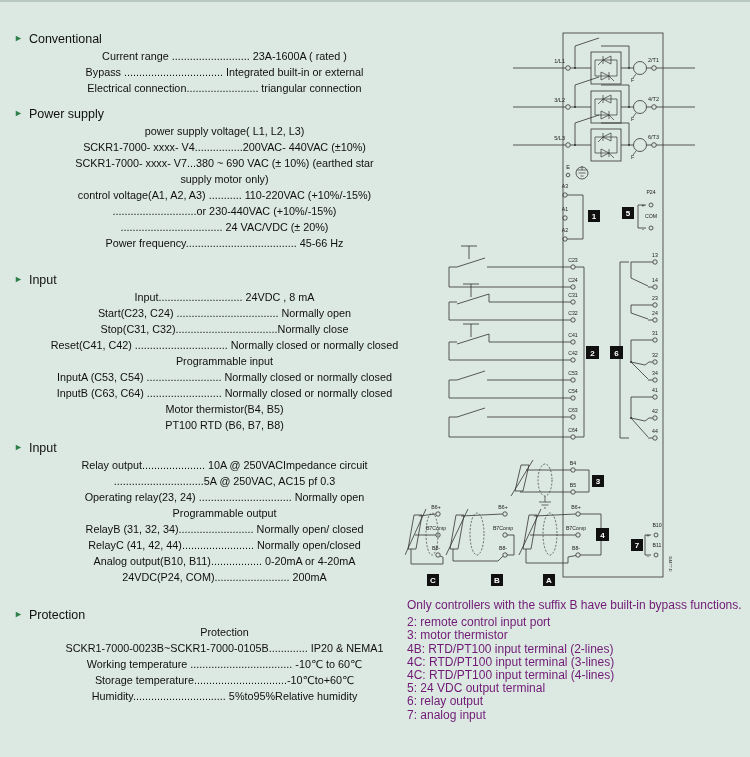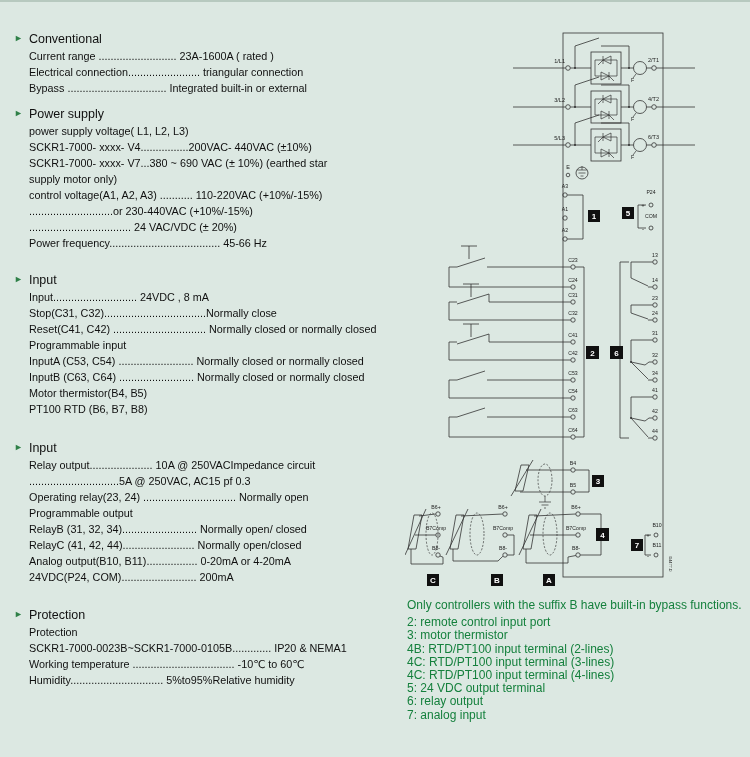--- a/index.html
+++ b/index.html
@@ -6,22 +6,22 @@
   body{
     width:750px;height:757px;position:relative;overflow:hidden;
     background:#dce8e2;
     font-family:"Liberation Sans","DejaVu Sans",sans-serif;
     color:#161616;
   }
   .topstrip{position:absolute;left:0;top:0;width:750px;height:2px;background:#b7c9bf;}
   .sec{position:absolute;left:14px;width:406px;}
   .hd{display:flex;align-items:center;gap:6px;height:18px;font-size:12.5px;color:#111;}
   .arr{color:#2f8048;font-size:9px;line-height:1;transform:translateY(-1px);}
-  .ln{margin-left:15px;font-size:10.8px;line-height:16px;white-space:nowrap;color:#101010;}
-  .notes{position:absolute;left:407px;top:599px;width:340px;font-size:12px;line-height:13.2px;color:#15803d;}
+  .ln{margin-left:15px;font-size:10.8px;line-height:16px;white-space:nowrap;color:#101010;text-align:center;}
+  .notes{position:absolute;left:407px;top:599px;width:340px;font-size:12px;line-height:13.2px;color:#701a75;}
   .notes .intro{margin-bottom:4px;}
   svg text{font-family:"Liberation Sans","DejaVu Sans",sans-serif;}
   .wire{stroke:#333;stroke-width:0.8;fill:none;}
   .thin{stroke:#333;stroke-width:0.7;fill:none;}
   .term{stroke:#333;stroke-width:0.8;fill:none;}
   .dot{fill:#333;stroke:none;}
   .tl{font-size:5.2px;fill:#1c1c1c;}
   .tp{font-size:5.5px;fill:#1c1c1c;}
   .pm{font-size:6px;fill:#1c1c1c;}
   .mkbox{fill:#101010;stroke:none;}
@@ -33,22 +33,22 @@
 <body>
 
 <div class="topstrip"></div>
 
 <div class="sec" style="top:30px">
   <div class="hd">
       <span class="arr">►</span>
       <span>Conventional</span>
     </div>
   <div class="ln">Current range  .......................... 23A-1600A ( rated )</div>
+  <div class="ln">Bypass ................................. Integrated built-in or external</div>
   <div class="ln">Electrical connection........................ triangular connection</div>
-  <div class="ln">Bypass ................................. Integrated built-in or external</div>
 </div>
 
 <div class="sec" style="top:105px">
   <div class="hd">
       <span class="arr">►</span>
       <span>Power supply</span>
     </div>
   <div class="ln">power supply voltage( L1, L2, L3)</div>
   <div class="ln">SCKR1-7000- xxxx- V4................200VAC- 440VAC (±10%)</div>
   <div class="ln">SCKR1-7000- xxxx- V7...380 ~ 690 VAC (± 10%) (earthed star</div>
@@ -58,20 +58,21 @@
   <div class="ln">.................................. 24 VAC/VDC (± 20%)</div>
   <div class="ln">Power frequency..................................... 45-66 Hz</div>
 </div>
 
 <div class="sec" style="top:271px">
   <div class="hd">
       <span class="arr">►</span>
       <span>Input</span>
     </div>
   <div class="ln">Input............................ 24VDC , 8 mA</div>
+  <div class="ln">Start(C23, C24)  .................................. Normally open</div>
   <div class="ln">Stop(C31, C32)..................................Normally close</div>
   <div class="ln">Reset(C41, C42)  ............................... Normally closed or normally closed</div>
   <div class="ln">Programmable input</div>
   <div class="ln">InputA (C53, C54)  ......................... Normally closed or normally closed</div>
   <div class="ln">InputB (C63, C64)  ......................... Normally closed or normally closed</div>
   <div class="ln">Motor thermistor(B4, B5)</div>
   <div class="ln">PT100 RTD (B6, B7, B8)</div>
 </div>
 
 <div class="sec" style="top:439px">
@@ -90,20 +91,21 @@
 </div>
 
 <div class="sec" style="top:606px">
   <div class="hd">
       <span class="arr">►</span>
       <span>Protection</span>
     </div>
   <div class="ln">Protection</div>
   <div class="ln">SCKR1-7000-0023B~SCKR1-7000-0105B............. IP20 &amp; NEMA1</div>
   <div class="ln">Working temperature .................................. -10℃ to 60℃</div>
+  <div class="ln">Storage temperature...............................-10℃to+60℃</div>
   <div class="ln">Humidity............................... 5%to95%Relative humidity</div>
 </div>
 
 <div class="notes">
   <div class="intro">Only controllers with the suffix B have built-in bypass functions.</div>
   <div>2: remote control input port</div>
   <div>3: motor thermistor</div>
   <div>4B: RTD/PT100 input terminal (2-lines)</div>
   <div>4C: RTD/PT100 input terminal (3-lines)</div>
   <div>4C: RTD/PT100 input terminal (4-lines)</div>

